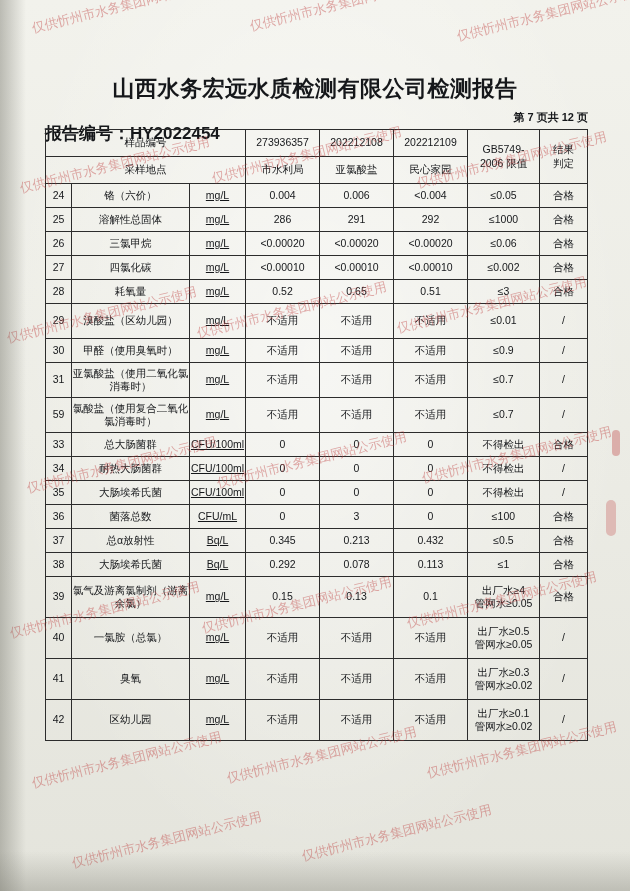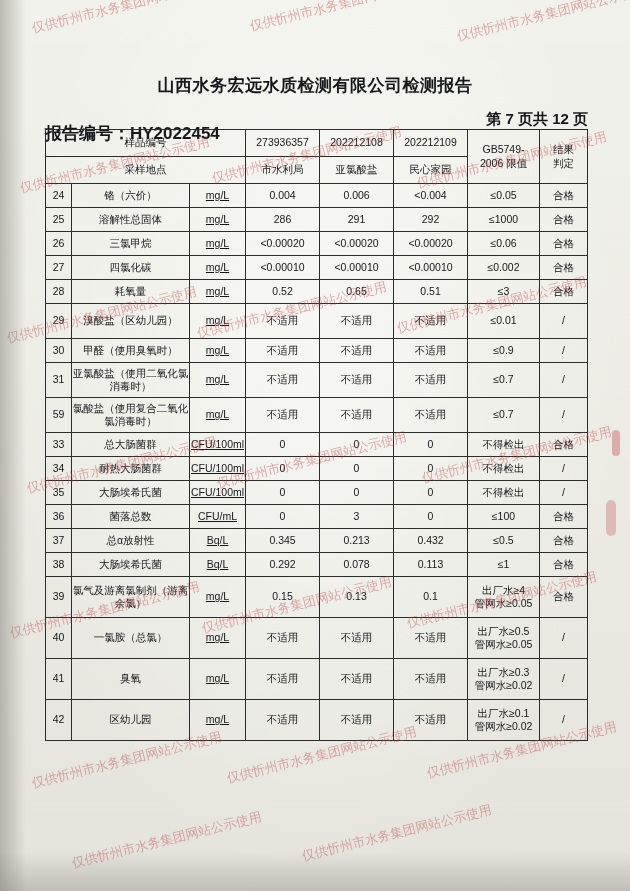--- a/index.html
+++ b/index.html
@@ -29,38 +29,38 @@
   .content {
     position: absolute;
     left: 0; top: 0; right: 0; bottom: 0;
   }
   .doc-title {
     position: absolute;
     top: 74px;
     left: 0;
     width: 630px;
     text-align: center;
-    font-size: 17px;
+    font-size: 22px;
     font-weight: bold;
     color: #15171a;
     letter-spacing: 0.5px;
   }
   .report-no {
     position: absolute;
     top: 122px;
     left: 45px;
     font-size: 17px;
     font-weight: bold;
     color: #15171a;
   }
   .page-no {
     position: absolute;
     top: 110px;
     right: 42px;
-    font-size: 15px;
+    font-size: 11px;
     font-weight: bold;
     color: #15171a;
   }
   table.main {
     position: absolute;
     top: 129px;
     left: 45px;
     width: 542px;
     border-collapse: collapse;
     table-layout: fixed;

